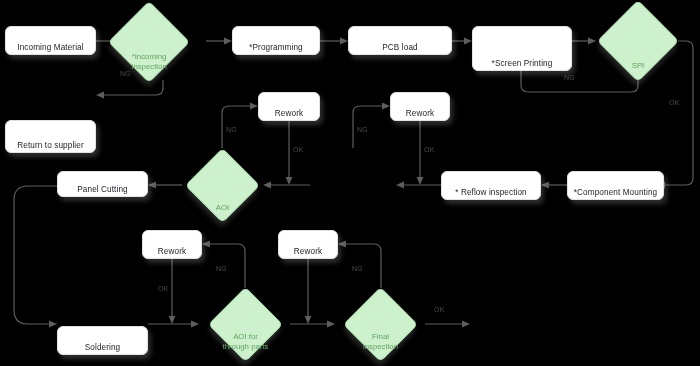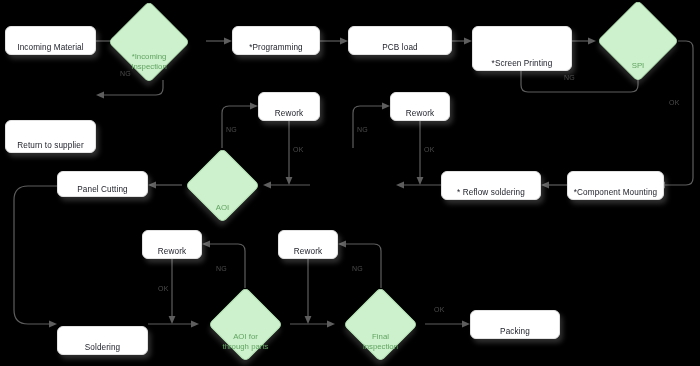--- a/index.html
+++ b/index.html
@@ -190,21 +190,21 @@
 
   <div class="node" style="left:390px;top:92px;width:60px;height:29px;">
     <span>Rework</span>
   </div>
 
   <div class="node" style="left:567px;top:171px;width:97px;height:29px;">
     <span>*Component Mounting</span>
   </div>
 
   <div class="node" style="left:441px;top:171px;width:100px;height:29px;">
-    <span>* Reflow soldering</span>
+    <span>* Reflow inspection</span>
   </div>
 
 
   <div class="dec" style="left:196px;top:159px;width:53px;height:53px;">
     <div class="shape"></div>
     <div class="txt">AOI</div>
   </div>
 
   <div class="node" style="left:57px;top:171px;width:91px;height:26px;">
     <span>Panel Cutting</span>
@@ -225,17 +225,14 @@
   <div class="dec" style="left:219px;top:298px;width:53px;height:53px;">
     <div class="shape"></div>
     <div class="txt">AOI for through parts</div>
   </div>
 
   <div class="dec" style="left:354px;top:298px;width:53px;height:53px;">
     <div class="shape"></div>
     <div class="txt">Final inspection</div>
   </div>
 
-  <div class="node" style="left:470px;top:310px;width:90px;height:29px;">
-    <span>Packing</span>
-  </div>
 
 </div>
 
 </body></html>

